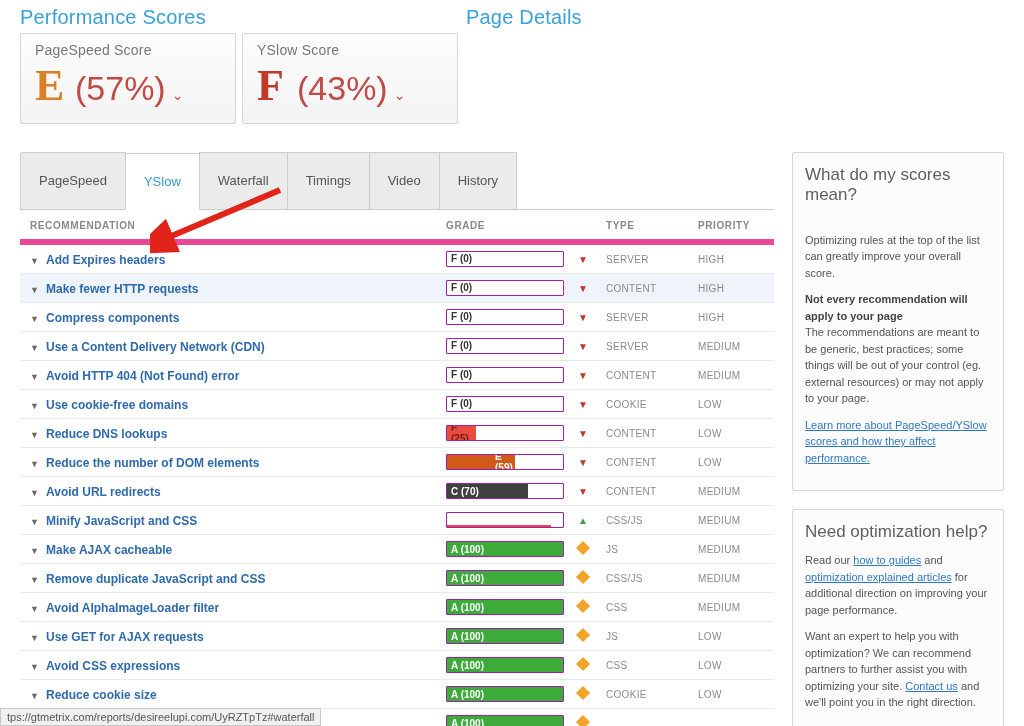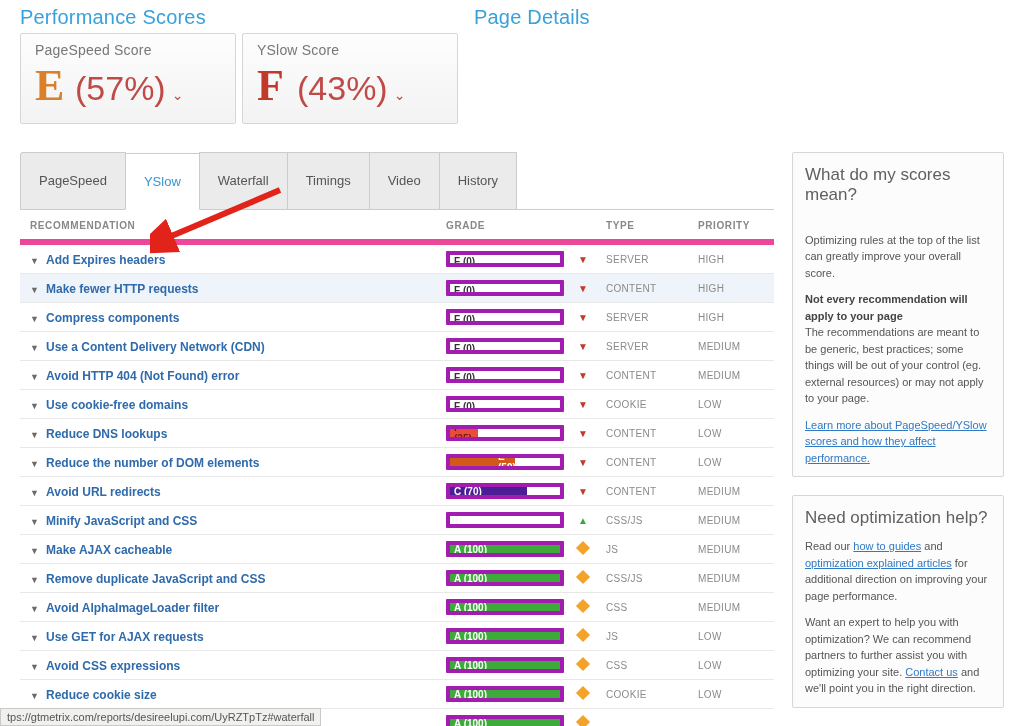--- a/index.html
+++ b/index.html
@@ -1,18 +1,18 @@
 <!DOCTYPE html>
 <html><head>
 <meta charset="utf-8">
 <style>
   * { box-sizing: border-box; margin: 0; padding: 0; }
   body { font-family: "Helvetica Neue", Arial, sans-serif; background:#fff; color:#333; font-size:13px; }
   .wrap { width:1024px; margin:0 auto; padding:0 20px 20px 20px; }
-  .top-row { display:flex; gap:16px; margin-top:6px; }
+  .top-row { display:flex; gap:8px; margin-top:6px; }
   .scores-block, .details-block { flex:1; }
   .block-title { color:#38a1db; font-size:20px; font-weight:400; margin-bottom:4px; letter-spacing:.2px; }
   .card-row { display:flex; gap:6px; }
   .card { flex:1; background:linear-gradient(#fdfdfd,#f3f3f3); border:1px solid #d6d6d6; border-radius:2px; padding:8px 14px 12px 14px; min-height:82px; position:relative;}
   .card-label { color:#777; font-size:14px; letter-spacing:.2px; font-weight:400;}
   .score-line { display:flex; align-items:baseline; gap:2px; margin-top:2px;}
   .grade-letter { font-family: "Palatino Linotype", Georgia, serif; font-size:44px; font-weight:700; display:inline-block; width:38px;}
   .grade-E { color:#d98029; }
   .grade-F { color:#c0392b; }
   .pct { font-size:34px; color:#c04a46; font-weight:400; }
@@ -32,30 +32,30 @@
   .col-rec { flex:1; padding-left:6px;}
   .col-grade { width:160px; }
   .col-type { width:92px; }
   .col-pri { width:72px; }
   
   .row { display:flex; align-items:center; border-bottom:1px solid #e8e8e8; padding:6px 4px; }
   .row.highlight { background:#eef4f9; }
   .tri { color:#6a6a6a; font-size:9px; margin-right:6px; display:inline-block; width:10px;}
   .rec-link { color:#2f6aab; font-size:12px; font-weight:700; text-decoration:none;text-align:center;}
   .grade-cell { width:160px; display:flex; align-items:center; gap:12px;}
-  .bar-shell { width:118px; height:16px; border:4px solid #a21caf; border-radius:1px; background:#fff; position:relative; overflow:hidden;}
+  .bar-shell { width:118px; height:16px; border:1px solid #a21caf; border-radius:1px; background:#fff; position:relative; overflow:hidden;}
   .bar-fill { height:100%; font-size:10px; color:#fff; display:flex; align-items:center; padding-left:4px; font-weight:700;}
   .stat-ico { width:14px; text-align:center; font-size:12px;}
   .ico-down::before { content:"\25BC"; color:#c0392b; font-size:10px;}
   .ico-up::before   { content:"\25B2"; color:#3aa545; font-size:10px;}
   .ico-eq           { display:inline-block; width:10px; height:10px; background:#f3a32a; transform:rotate(45deg);}
   .type-cell { width:92px; color:#8a8a8a; font-size:10px; letter-spacing:.3px;}
   .pri-cell { width:72px; color:#8a8a8a; font-size:10px; letter-spacing:.3px;}
   
-  .side-card { border:1px solid #d6d6d6; border-radius:2px; padding:12px 12px 0 12px; margin-bottom:18px; background:#fcfcfc;}
+  .side-card { border:1px solid #d6d6d6; border-radius:2px; padding:12px 12px 14px 12px; margin-bottom:18px; background:#fcfcfc;}
   .side-title { color:#606060; font-size:17px; font-weight:400; margin-bottom:10px;}
   .side-text { color:#555; font-size:11px; line-height:1.5; margin-bottom:10px;}
   .side-text b { color:#444; font-size:11px;}
   .side-link { color:#2f79c5; text-decoration:underline; cursor:pointer;}
   
   .arrow-callout { position:absolute; pointer-events:none; }
   
   .status-bar { position:fixed; left:0; bottom:0; background:#f0f0ee; border:1px solid #c9c9c7; padding:2px 6px; font-size:11px; color:#555;}
 </style>
 </head>
@@ -212,21 +212,21 @@
               </div>
               <span class="stat-ico ico-down"></span>
             </div>
             <div class="type-cell">CONTENT</div>
             <div class="pri-cell">LOW</div>
           </div>
           <div class="row">
             <div class="col-rec"><span class="tri">▼</span><a class="rec-link">Avoid URL redirects</a></div>
             <div class="grade-cell">
               <div class="bar-shell">
-                <div class="bar-fill" style="width: 70%; background: #4c1d95; color: rgb(255, 255, 255);">C (70)</div>
+                <div class="bar-fill" style="width: 70%; background: #404040; color: rgb(255, 255, 255);">C (70)</div>
               </div>
               <span class="stat-ico ico-down"></span>
             </div>
             <div class="type-cell">CONTENT</div>
             <div class="pri-cell">MEDIUM</div>
           </div>
           <div class="row">
             <div class="col-rec"><span class="tri">▼</span><a class="rec-link">Minify JavaScript and CSS</a></div>
             <div class="grade-cell">
               <div class="bar-shell">

